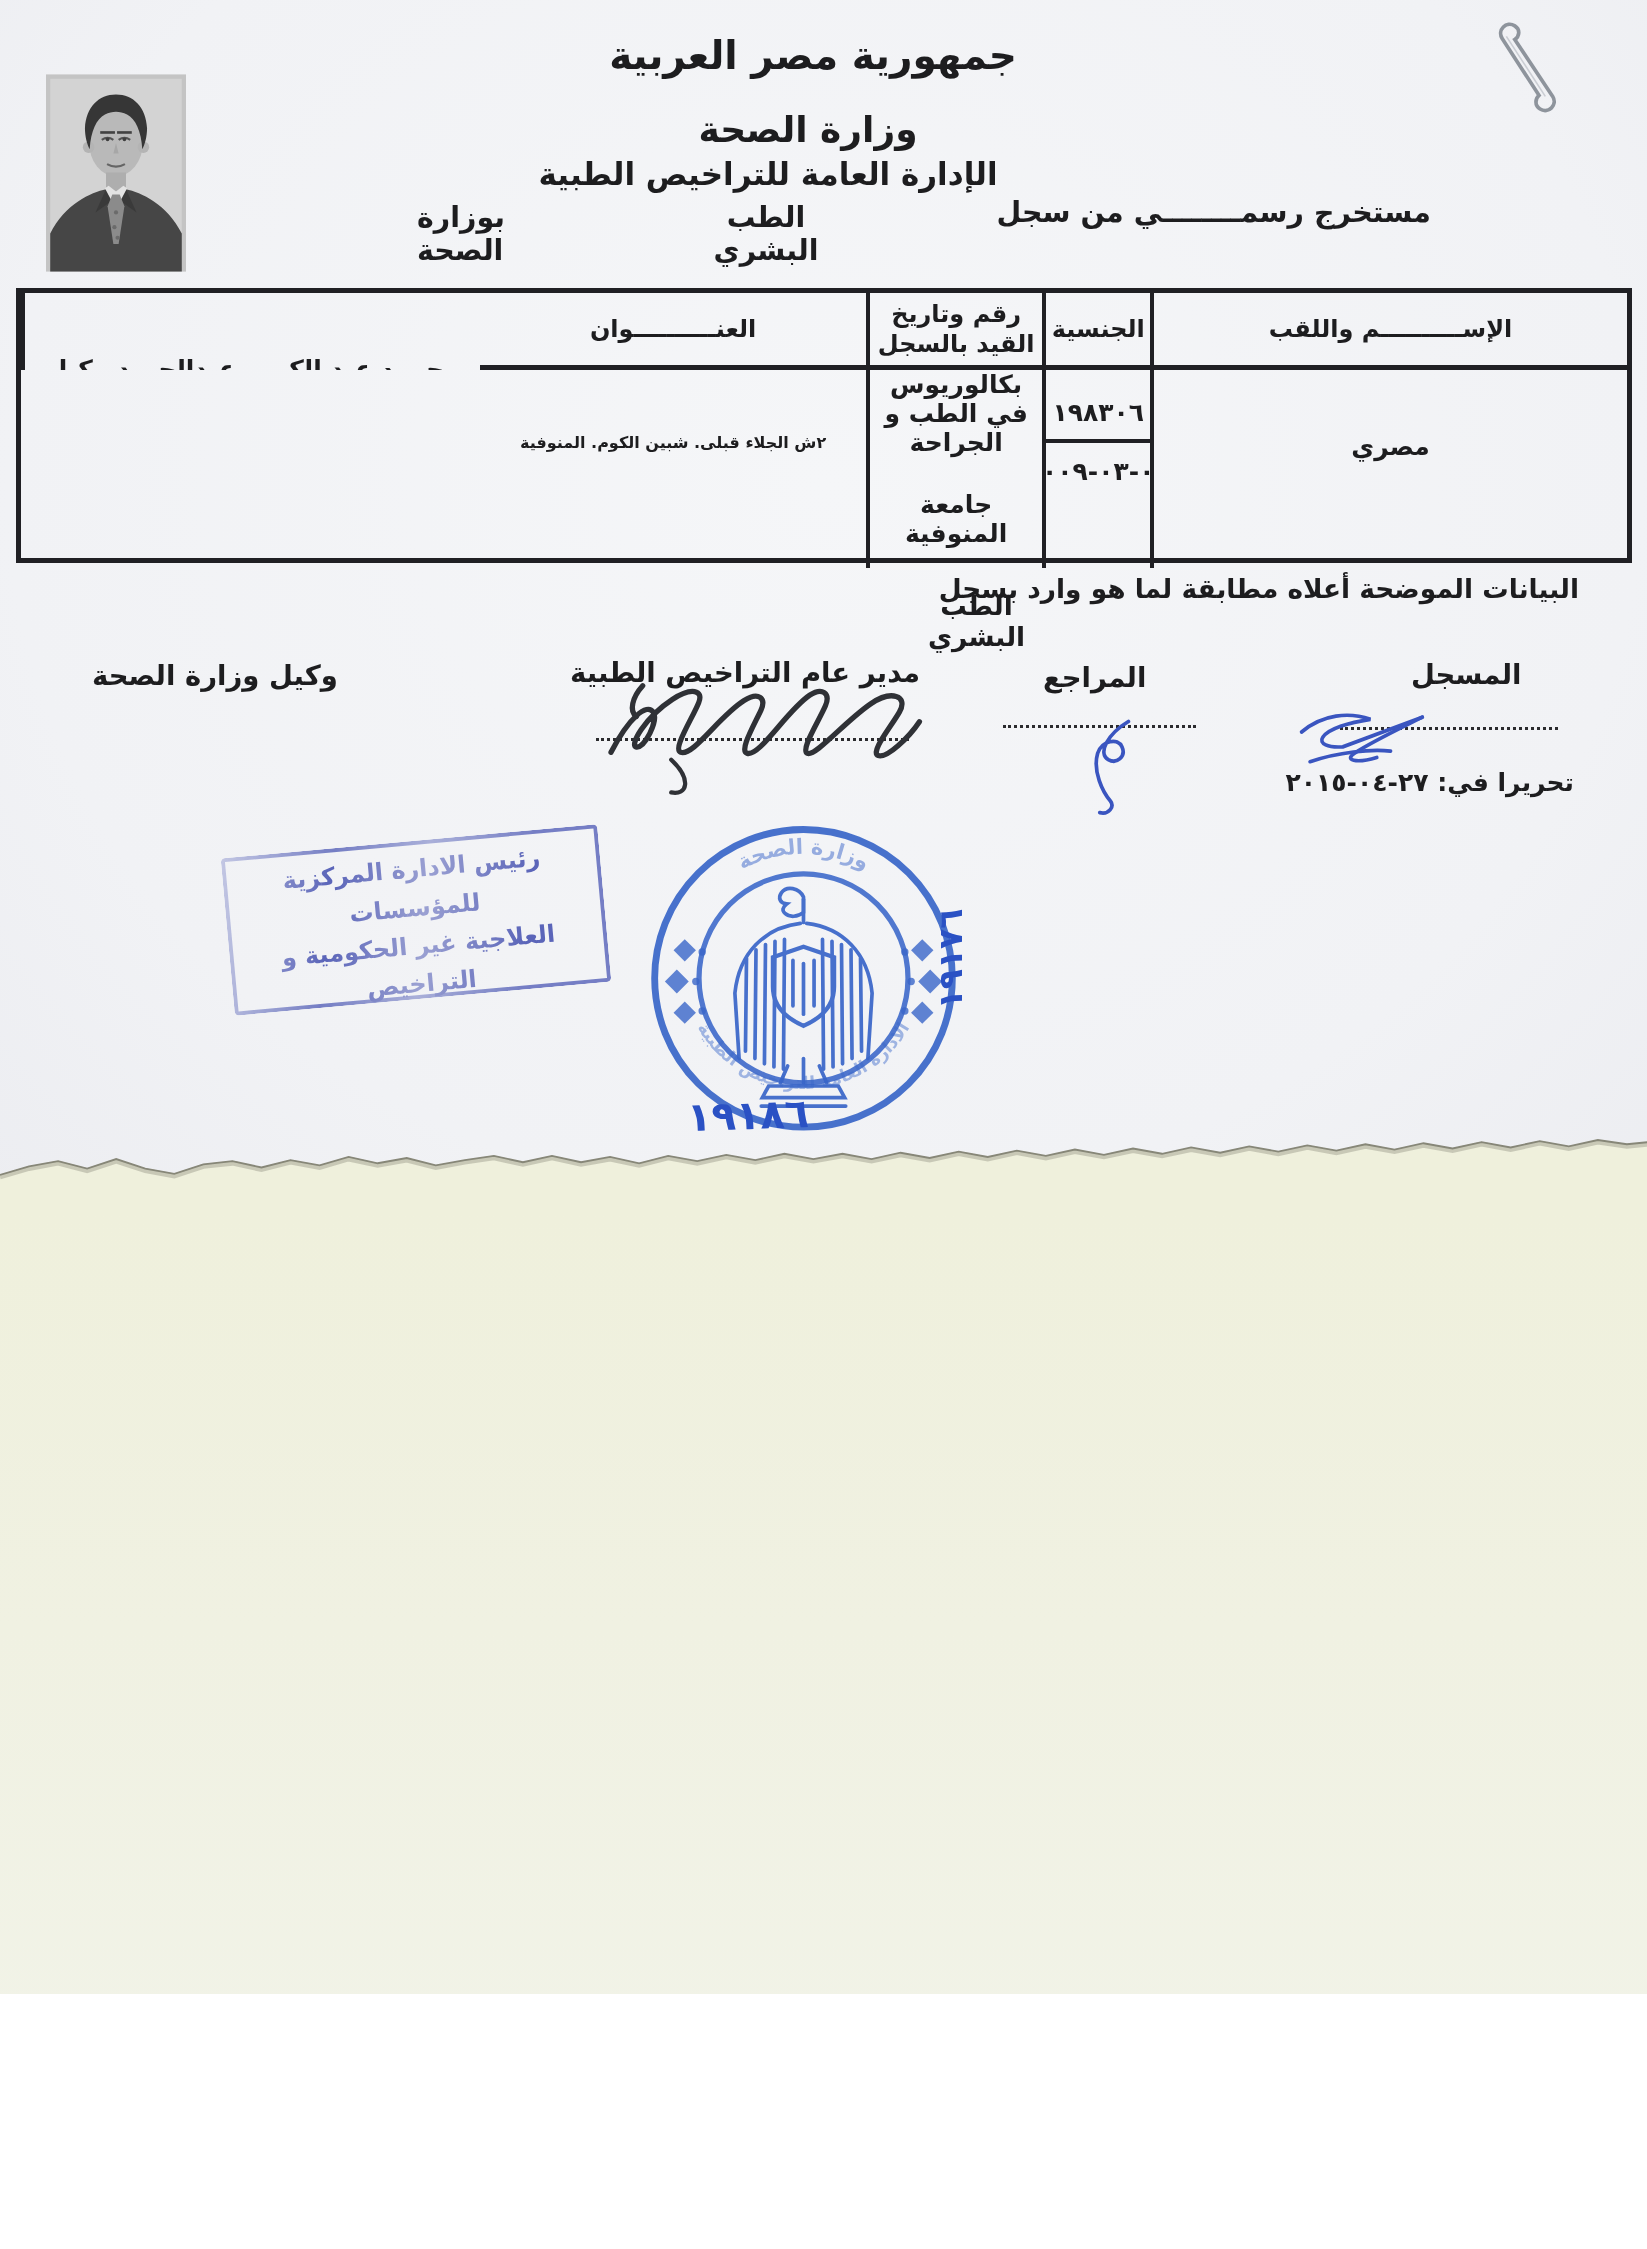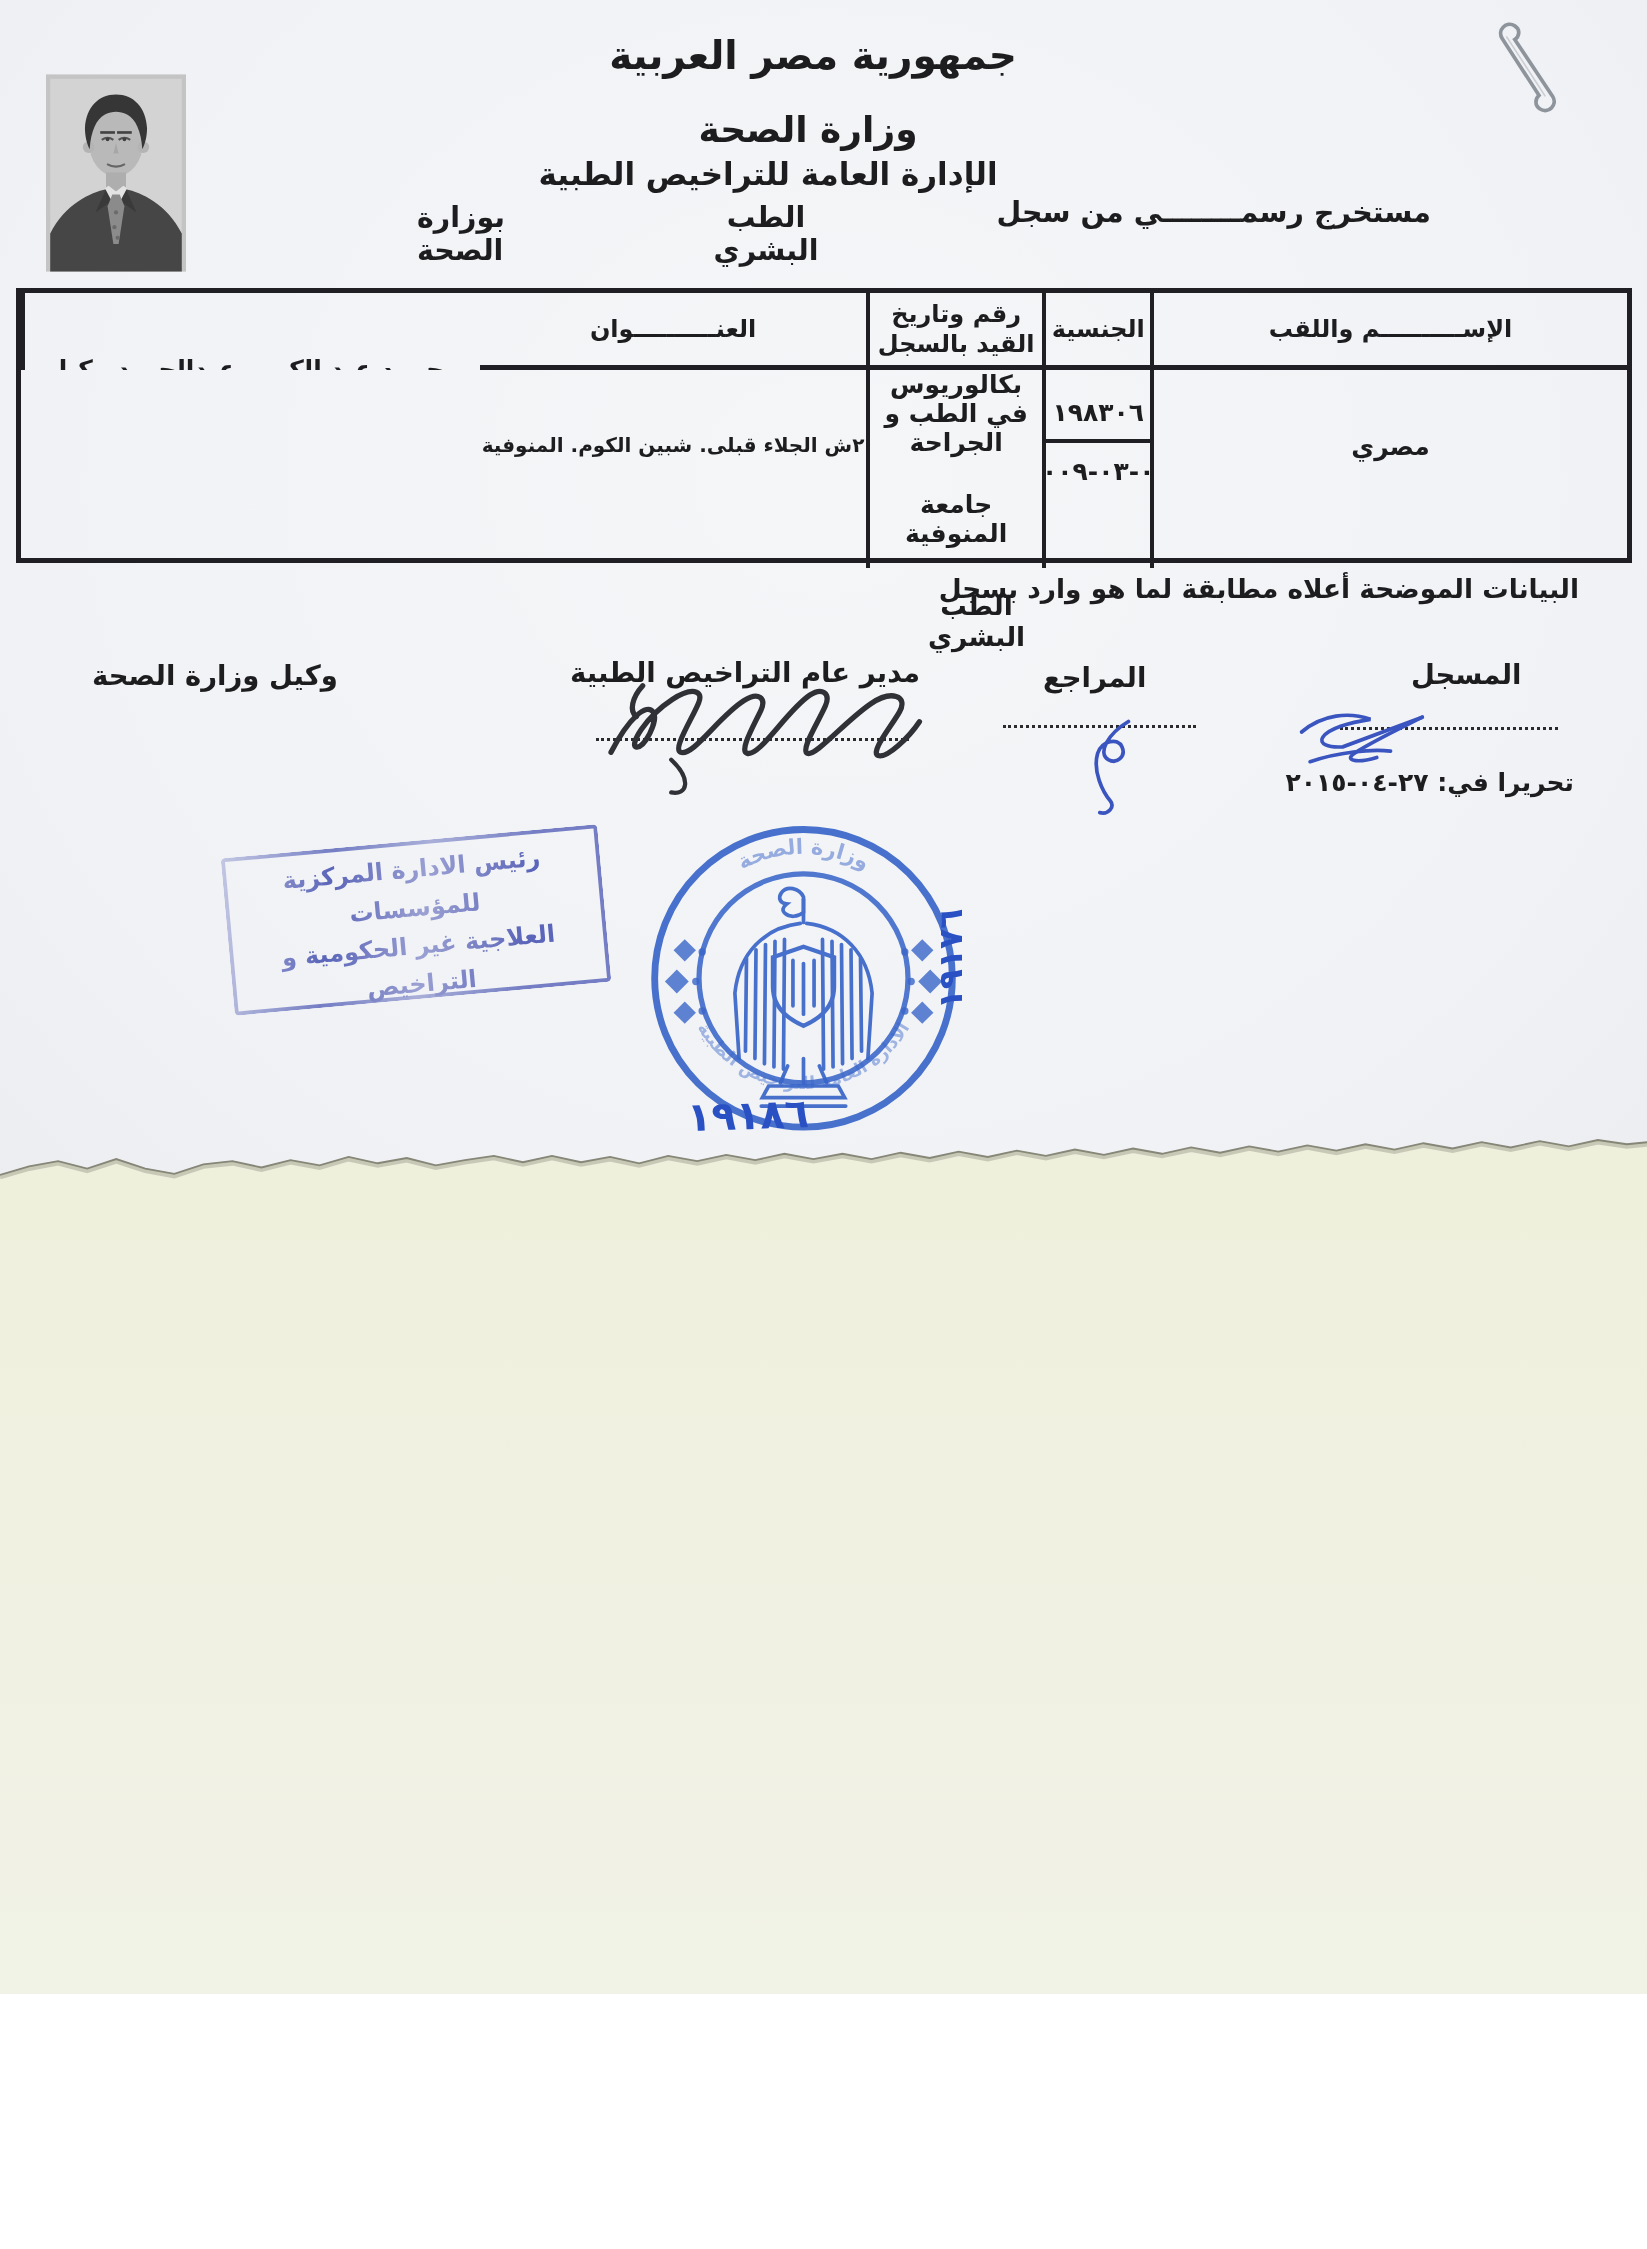--- a/index.html
+++ b/index.html
@@ -25,21 +25,21 @@
   .th{border-bottom:5.3px solid #202024;display:flex;flex-direction:column;align-items:center;justify-content:center;
     font-size:24px;text-align:center;line-height:1.25;}
   .td{display:flex;flex-direction:column;align-items:center;font-size:25px;text-align:center;}
   .td-name{padding-top:62px;}
   .td-nat{padding-top:62px;}
   .td-reg{padding-top:27.5px;}
   .reg-divider{width:132px;height:0;border-top:4.8px solid #202024;margin:12.7px auto 13.7px auto;}
   .td-qual{padding-top:0;}
   .td-qual .q2{margin-top:33px;}
   .td-qual .q3{margin-top:35px;}
-  .td-addr{padding-top:63px;font-size:20px;}
+  .td-addr{padding-top:63px;font-size:16px;}
   .attest{position:absolute;top:573px;right:69px;font-size:26.4px;font-weight:bold;}
   .attest2{position:absolute;top:590px;left:908px;width:137px;font-size:26.4px;font-weight:bold;text-align:center;}
   .siglabel{position:absolute;font-size:27.5px;font-weight:bold;white-space:nowrap;}
   .lab-undersec{left:92px;top:659px;}
   .lab-director{left:570px;top:656px;}
   .lab-reviewer{left:1043px;top:661px;}
   .lab-registrar{left:1411px;top:658px;text-align:right;}
   .dotline{position:absolute;height:0;border-top:3.7px dotted #2b2b2e;}
   .dot-director{left:596px;top:738px;width:313px;}
   .dot-reviewer{left:1003px;top:725px;width:193px;}

